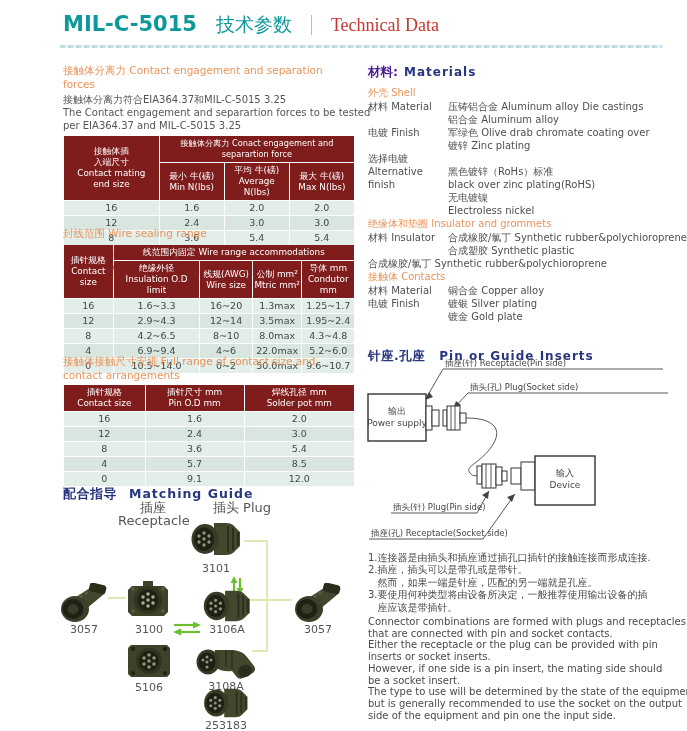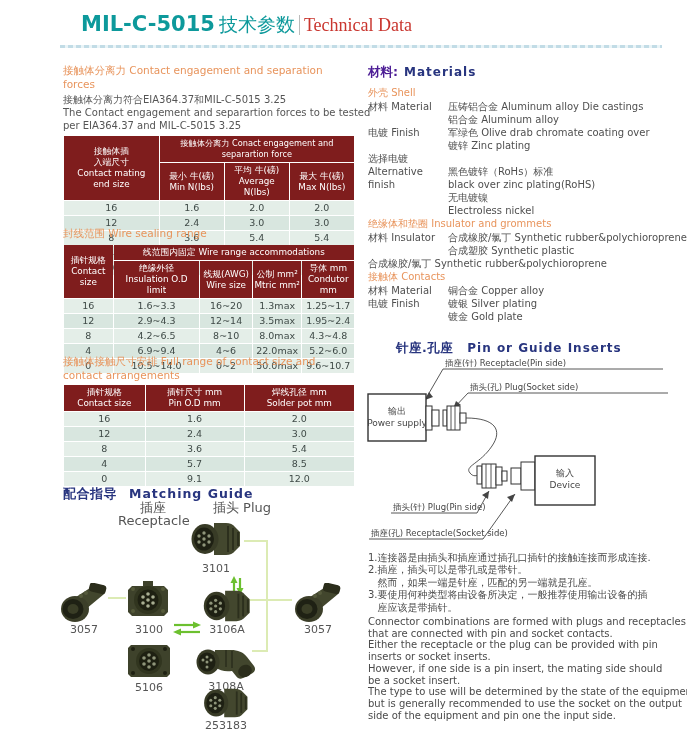--- a/index.html
+++ b/index.html
@@ -1,20 +1,20 @@
 <!DOCTYPE html>
 <html><head>
 <meta charset="utf-8">
 <style>
   html,body{margin:0;padding:0;background:#fff;}
   body{font-family:"DejaVu Sans","Liberation Sans",sans-serif;color:#4a4a4a;}
   #page{position:relative;width:687px;height:731px;background:#fff;overflow:hidden;}
 
   
-  .titlebar{position:absolute;left:81px;top:12px;display:flex;align-items:baseline;gap:4px;}
+  .titlebar{position:absolute;left:63px;top:12px;display:flex;align-items:baseline;gap:19px;}
   .brand{font-size:21px;font-weight:bold;color:#0d999b;letter-spacing:0px;}
   .title-cn{font-size:19px;color:#0d999b;}
   .title-sep{width:1px;height:20px;background:#bbb;align-self:center;}
   .title-en{font-family:"Liberation Serif","DejaVu Serif",serif;font-size:18px;color:#c9352e;}
   .title-rule{position:absolute;left:60px;top:45px;width:602px;height:3px;
     background:repeating-linear-gradient(90deg,#c2dce6 0 5px,#eaf4f7 5px 8px);}
 
   
   .sec{position:absolute;}
   .h-orange{color:#e8945c;font-size:10.5px;margin-bottom:3px;}
@@ -34,21 +34,21 @@
   .mat-head{display:flex;gap:6px;align-items:baseline;margin-bottom:5px;}
   .mat-head .cn{color:#4c1d95;font-weight:bold;font-size:12.5px;}
   .mat-head .en{color:#28357f;font-weight:bold;font-size:12px;letter-spacing:1px;}
   .mat-group-title{color:#e8945c;font-size:10px;line-height:14px;}
   .mat-row{display:flex;font-size:10px;line-height:13px;color:#4f4f4f;}
   .mat-label{width:80px;flex-shrink:0;white-space:pre-line;}
   .mat-values{flex:1;}
   .mat-values.offset1{padding-top:13px;}
 
   
-  #inserts-head{left:368px;top:340px;display:flex;gap:14px;align-items:baseline;margin-left:28px;}
+  #inserts-head{left:368px;top:348px;display:flex;gap:14px;align-items:baseline;}
   #inserts-head .en{font-size:12px;letter-spacing:1px;}
   #diagram{position:absolute;left:365px;top:354px;}
   #diagram text{font-size:8.5px;fill:#444;font-family:"DejaVu Sans","Liberation Sans",sans-serif;}
   #diagram .boxlabel{font-size:9px;text-anchor:middle;}
   #diagram line,#diagram path.wire{stroke:#444;stroke-width:0.9;fill:none;}
   #diagram rect.part{fill:#fff;stroke:#333;stroke-width:1;}
   #diagram rect.box{fill:#fff;stroke:#333;stroke-width:1.4;}
 
   
   #notes-cn{left:368px;top:552px;width:306px;font-size:10px;line-height:12.4px;color:#4a4a4a;}

